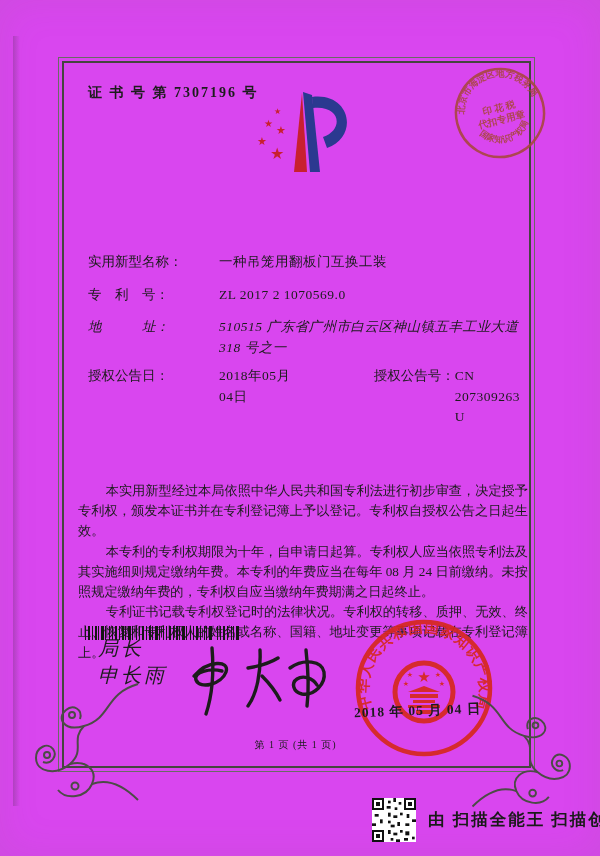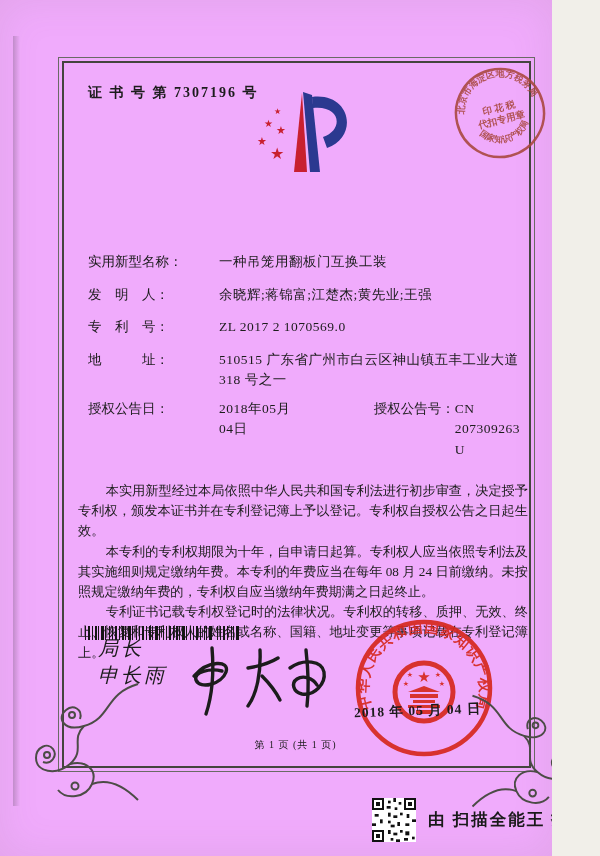--- a/index.html
+++ b/index.html
@@ -1,16 +1,16 @@
 <!DOCTYPE html>
 <html><head>
 <meta charset="utf-8">
 <style>
   html,body{margin:0;padding:0;background:#f1efe9;}
-  .page{position:relative;width:552px;height:856px;background:#f0abfc;overflow:hidden;
+  .page{position:relative;width:600px;height:856px;background:#d946ef;overflow:hidden;
         font-family:"Liberation Serif","DejaVu Serif",serif;color:#1c1c1c;
         box-shadow:inset 0 0 40px rgba(120,115,100,.12);}
   .scan-edge{position:absolute;left:13px;top:36px;bottom:50px;width:7px;
         background:linear-gradient(90deg,rgba(40,40,40,.22),rgba(40,40,40,0));}
   .frame{position:absolute;left:58px;top:57px;width:475px;height:713px;border:1px solid #6a6a64;}
   .frame::after{content:"";position:absolute;inset:3px;border:2px solid #45453f;}
   .cert-no{position:absolute;left:88px;top:84px;font-size:14px;letter-spacing:2px;font-weight:bold;}
   .title{position:absolute;left:58px;top:172px;width:475px;margin:0;text-align:center;
         font-size:34px;font-weight:bold;letter-spacing:9px;color:#111;}
   .logo{position:absolute;left:238px;top:88px;}
@@ -81,28 +81,24 @@
     <text x="47" y="57" font-size="9.5" fill="#a8463c" font-weight="bold" text-anchor="middle">代扣专用章</text>
   </svg>
 
 
   <div class="fields">
     <div class="frow">
       <span class="flabel">实用新型名称：</span>
       <span class="fvalue">一种吊笼用翻板门互换工装</span>
     </div>
     <div class="frow">
-      <span class="flabel">发　明　人：</span>
-      <span class="fvalue">余晓辉;蒋锦富;江楚杰;黄先业;王强</span>
-    </div>
-    <div class="frow">
       <span class="flabel">专　利　号：</span>
       <span class="fvalue">ZL 2017 2 1070569.0</span>
     </div>
-    <div class="frow" style="margin-bottom:8px;">
+    <div class="frow" style="margin-bottom:8px;font-style:italic;">
       <span class="flabel">地　　　址：</span>
       <span class="fvalue" style="width:336px;">510515 广东省广州市白云区神山镇五丰工业大道 318 号之一</span>
     </div>
     <div class="frow grant-row">
       <span class="flabel">授权公告日：</span>
       <span class="fvalue">2018年05月04日</span>
       <span class="grant-right">
         <span class="flabel" style="flex:0 0 auto;">授权公告号：</span>
         <span class="fvalue">CN 207309263 U</span>
       </span>

